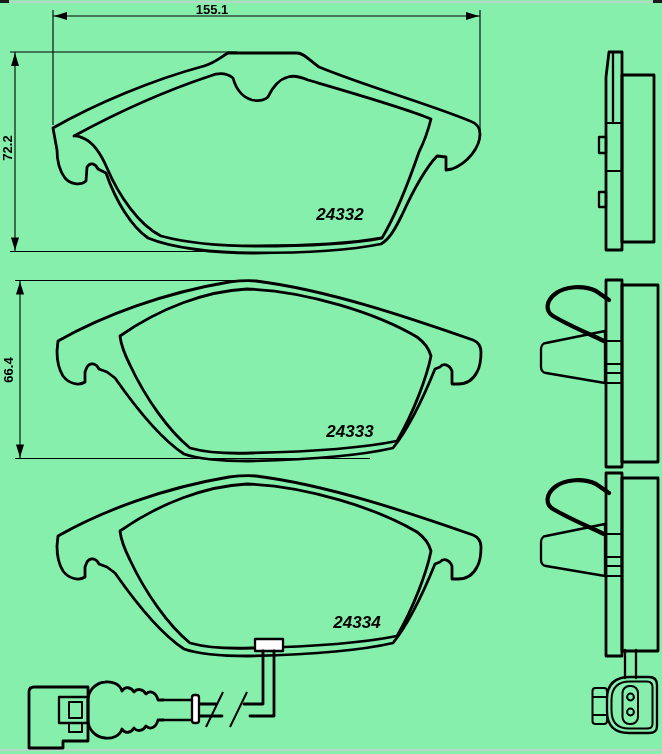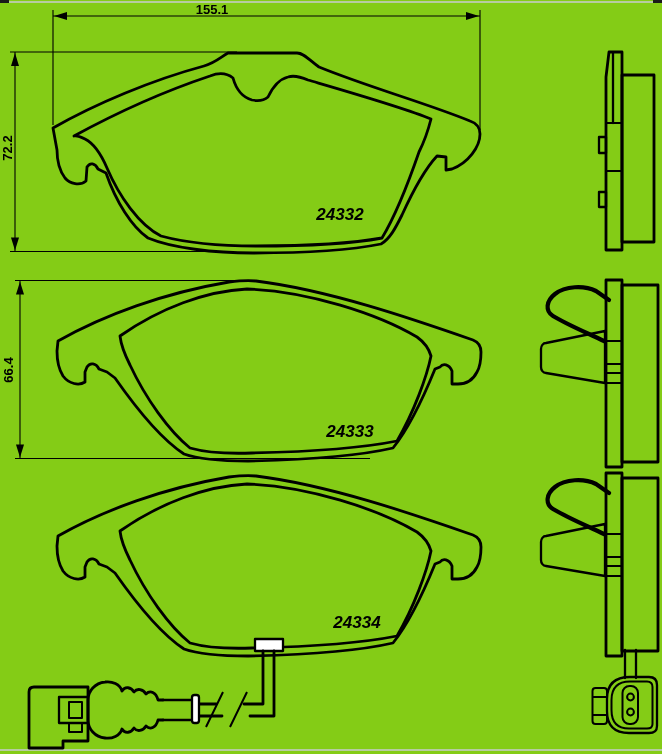--- a/index.html
+++ b/index.html
@@ -1,16 +1,16 @@
 <!DOCTYPE html>
 <html><head>
 <meta charset="utf-8">
 <style>
   html,body{margin:0;padding:0;background:#ffffff;}
-  .canvas{position:relative;width:662px;height:754px;background:#84cc16;overflow:hidden;}
+  .canvas{position:relative;width:662px;height:754px;background:#86efac;overflow:hidden;}
   svg{display:block;}
   .outline{fill:none;stroke:#000;stroke-width:2.8;stroke-linejoin:round;stroke-linecap:round;}
   .outline2{fill:none;stroke:#000;stroke-width:2.3;stroke-linejoin:round;stroke-linecap:round;}
   .detail{fill:none;stroke:#000;stroke-width:2;stroke-linejoin:round;}
   .thin{fill:none;stroke:#000;stroke-width:1.1;}
   .arrow{fill:#000;stroke:none;}
   .clip{fill:none;stroke:#000;stroke-width:4.2;stroke-linecap:round;stroke-linejoin:round;}
   .whitefill{fill:#ffffff;}
   .dimtext{font:bold 13px "Liberation Sans", sans-serif;fill:#000;}
   .partnum{font:italic bold 17px "Liberation Sans", sans-serif;fill:#000;}

